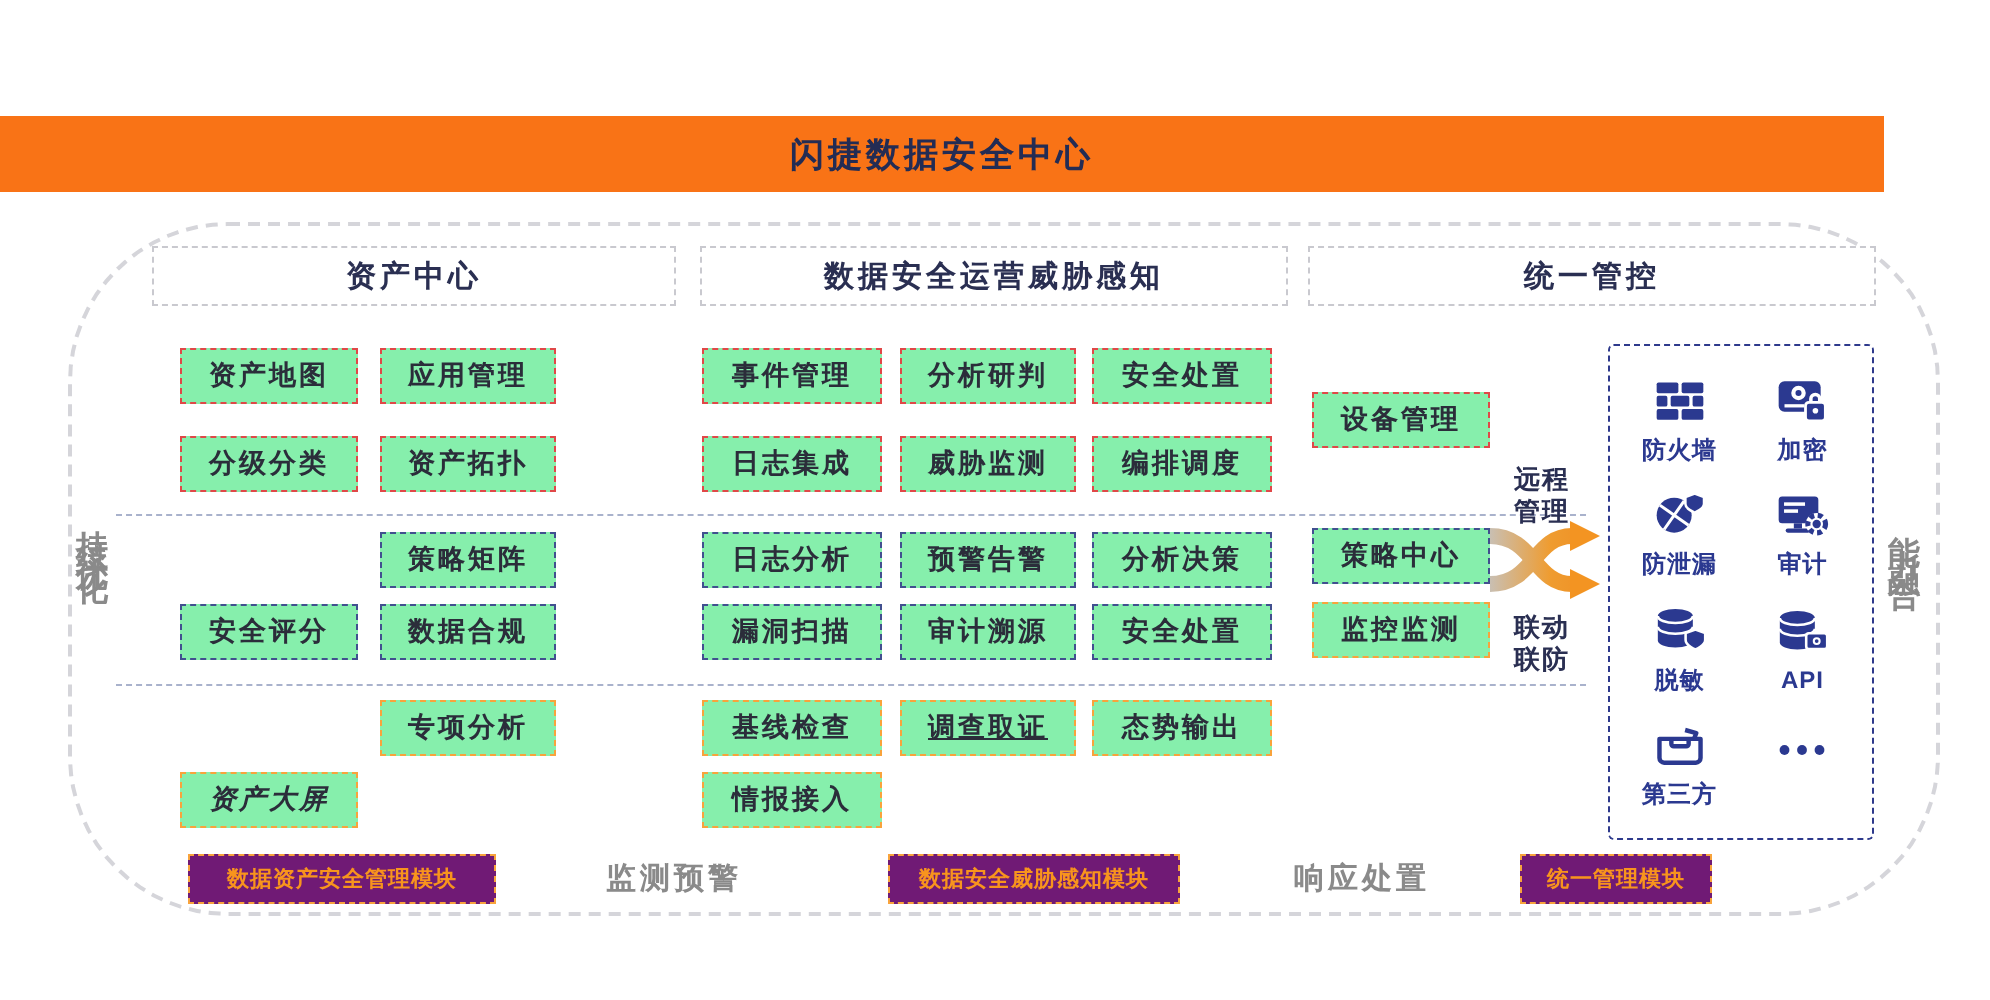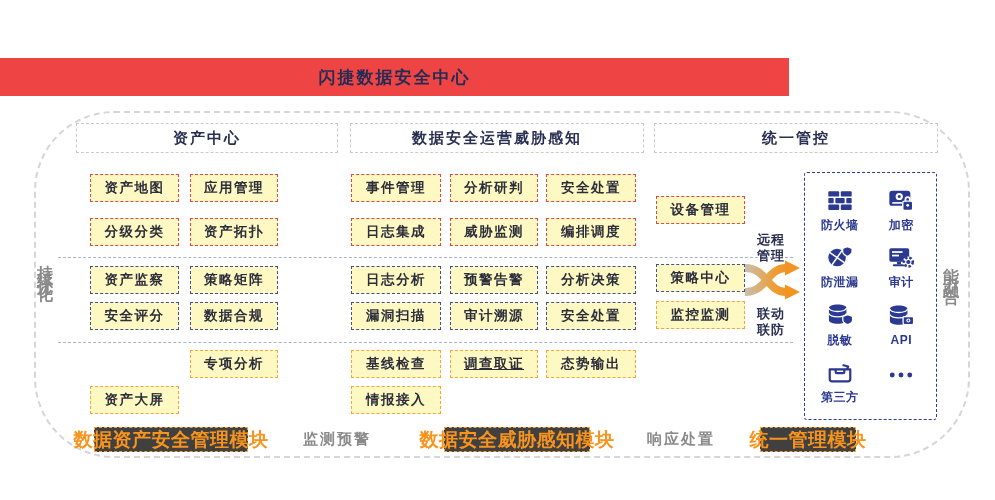--- a/index.html
+++ b/index.html
@@ -1,62 +1,62 @@
 <!DOCTYPE html>
 <html><head>
 <meta charset="utf-8">
 <style>
   html,body{margin:0;padding:0;background:#fff;}
   #stage{
     position:relative;width:995px;height:500px;background:#fff;overflow:hidden;
     font-family:"Liberation Sans","DejaVu Sans",sans-serif;
   }
   .title-bar{
-    position:absolute;left:0;top:58px;width:789px;height:38px;background:#ef4444;
+    position:absolute;left:0;top:58px;width:942px;height:38px;background:#f97316;
     display:flex;align-items:center;justify-content:center;
   }
   .title-text{font-size:17px;font-weight:bold;color:#232c54;letter-spacing:2px;}
   .outer{
     position:absolute;left:34px;top:111px;width:936px;height:347px;box-sizing:border-box;
     border:2px dashed #d5d5da;border-radius:80px;background:transparent;
   }
   .rail{
     position:absolute;writing-mode:vertical-rl;color:#8a8a8a;font-size:16px;font-weight:600;
     letter-spacing:7px;width:20px;text-align:center;
   }
   .hdr{
     position:absolute;height:30px;box-sizing:border-box;border:1px dashed #c9c9cf;background:#fff;
     display:flex;align-items:center;justify-content:center;
     font-size:15px;font-weight:600;color:#2a2f52;letter-spacing:2px;top:123px;
   }
   .divider{position:absolute;height:0;border-top:1.4px dashed #a9b2cc;left:58px;width:735px;}
   .box{
-    position:absolute;height:28px;width:89px;box-sizing:border-box;background:#fef9c3;
+    position:absolute;height:28px;width:89px;box-sizing:border-box;background:#86efac;
     display:flex;align-items:center;justify-content:center;white-space:nowrap;
     font-size:13.5px;font-weight:600;color:#2b2d3a;letter-spacing:1.5px;
   }
   .red{border:1.6px dashed #e04848;}
   .blue{border:1.6px dashed #41508f;}
   .orange{border:1.6px dashed #f8a33c;}
   .arrow-label{
     position:absolute;width:36px;text-align:center;font-size:13px;font-weight:600;
     color:#2a2f52;line-height:1.25;letter-spacing:1px;
   }
   .cap-panel{
     position:absolute;left:804px;top:172px;width:133px;height:248px;box-sizing:border-box;
     border:1.6px dashed #2e3a8c;border-radius:3px;
     display:grid;grid-template-columns:1fr 1fr;grid-template-rows:1fr 1fr 1fr 1fr;
     padding:8px 4px;
   }
   .cap{display:flex;flex-direction:column;align-items:center;justify-content:center;gap:3px;}
   .cap-label{font-size:12px;font-weight:bold;color:#2b3990;letter-spacing:0.5px;min-height:12px;}
   .module{
-    position:absolute;height:25px;top:427px;box-sizing:border-box;background:#404040;
+    position:absolute;height:25px;top:427px;box-sizing:border-box;background:#701a75;
     border:1.6px dashed #f8a33c;display:flex;align-items:center;justify-content:center;
-    font-size:19px;font-weight:bold;color:#f8941d;letter-spacing:0.5px;white-space:nowrap;
+    font-size:11px;font-weight:bold;color:#f8941d;letter-spacing:0.5px;white-space:nowrap;
   }
   .footer-text{
     position:absolute;top:430px;font-size:15px;font-weight:600;color:#8a8a8a;letter-spacing:2px;white-space:nowrap;
   }
   svg{display:block;}
 </style>
 </head>
 <body>
 
 <div id="stage">
@@ -74,26 +74,25 @@
   <div class="hdr" style="left:350px;width:294px;">数据安全运营威胁感知</div>
   <div class="hdr" style="left:654px;width:284px;">统一管控</div>
 
   <div class="divider" style="top:257px;"></div>
   <div class="divider" style="top:342px;"></div>
 
   <div class="box red" style="left:90px;top:174px;">资产地图</div>
   <div class="box red" style="left:190px;top:174px;width:88px;">应用管理</div>
   <div class="box red" style="left:90px;top:218px;">分级分类</div>
   <div class="box red" style="left:190px;top:218px;width:88px;">资产拓扑</div>
-  <div class="box blue" style="left:90px;top:266px;">资产监察</div>
   <div class="box blue" style="left:190px;top:266px;width:88px;">策略矩阵</div>
   <div class="box blue" style="left:90px;top:302px;">安全评分</div>
   <div class="box blue" style="left:190px;top:302px;width:88px;">数据合规</div>
   <div class="box orange" style="left:190px;top:350px;width:88px;">专项分析</div>
-  <div class="box orange" style="left:90px;top:386px;">资产大屏</div>
+  <div class="box orange" style="left:90px;top:386px;font-style:italic;">资产大屏</div>
 
   <div class="box red" style="left:351px;top:174px;width:90px;">事件管理</div>
   <div class="box red" style="left:450px;top:174px;width:88px;">分析研判</div>
   <div class="box red" style="left:546px;top:174px;width:90px;">安全处置</div>
   <div class="box red" style="left:351px;top:218px;width:90px;">日志集成</div>
   <div class="box red" style="left:450px;top:218px;width:88px;">威胁监测</div>
   <div class="box red" style="left:546px;top:218px;width:90px;">编排调度</div>
   <div class="box blue" style="left:351px;top:266px;width:90px;">日志分析</div>
   <div class="box blue" style="left:450px;top:266px;width:88px;">预警告警</div>
   <div class="box blue" style="left:546px;top:266px;width:90px;">分析决策</div>

